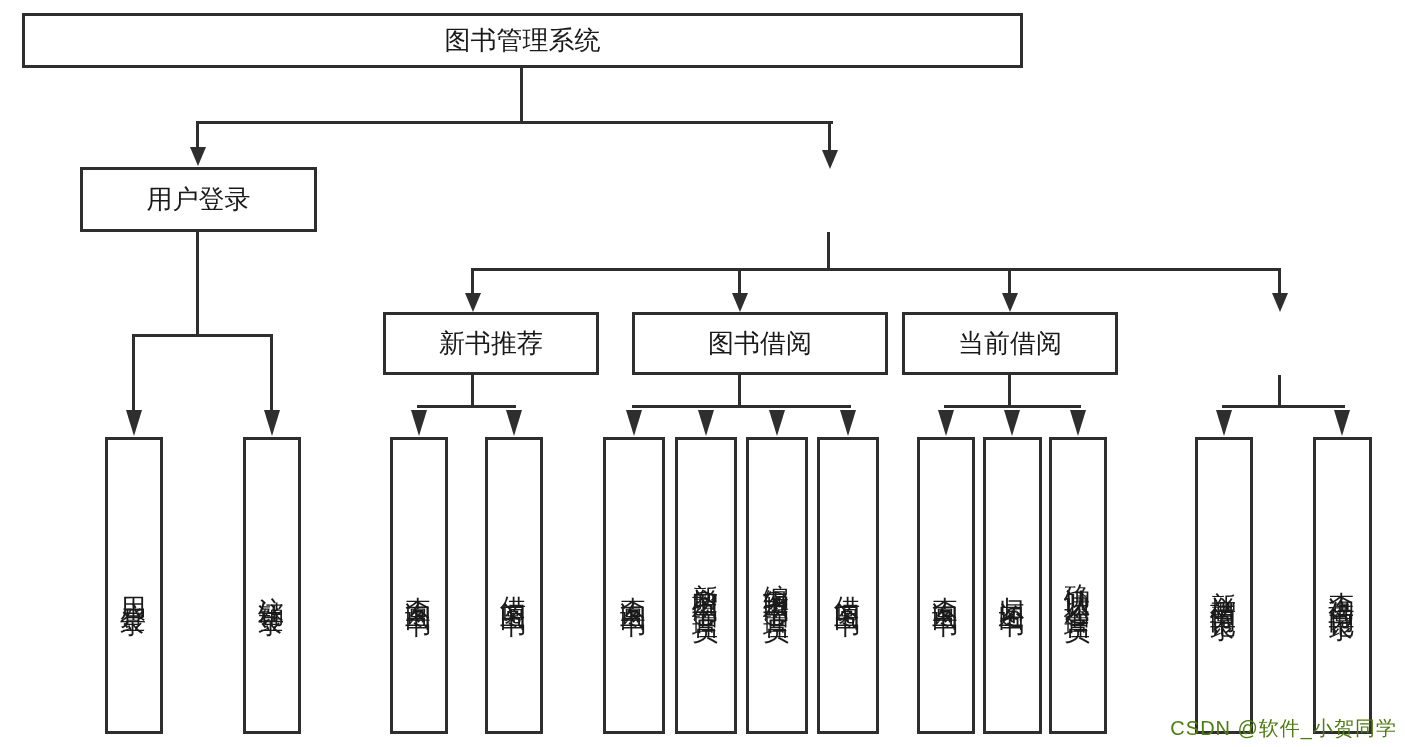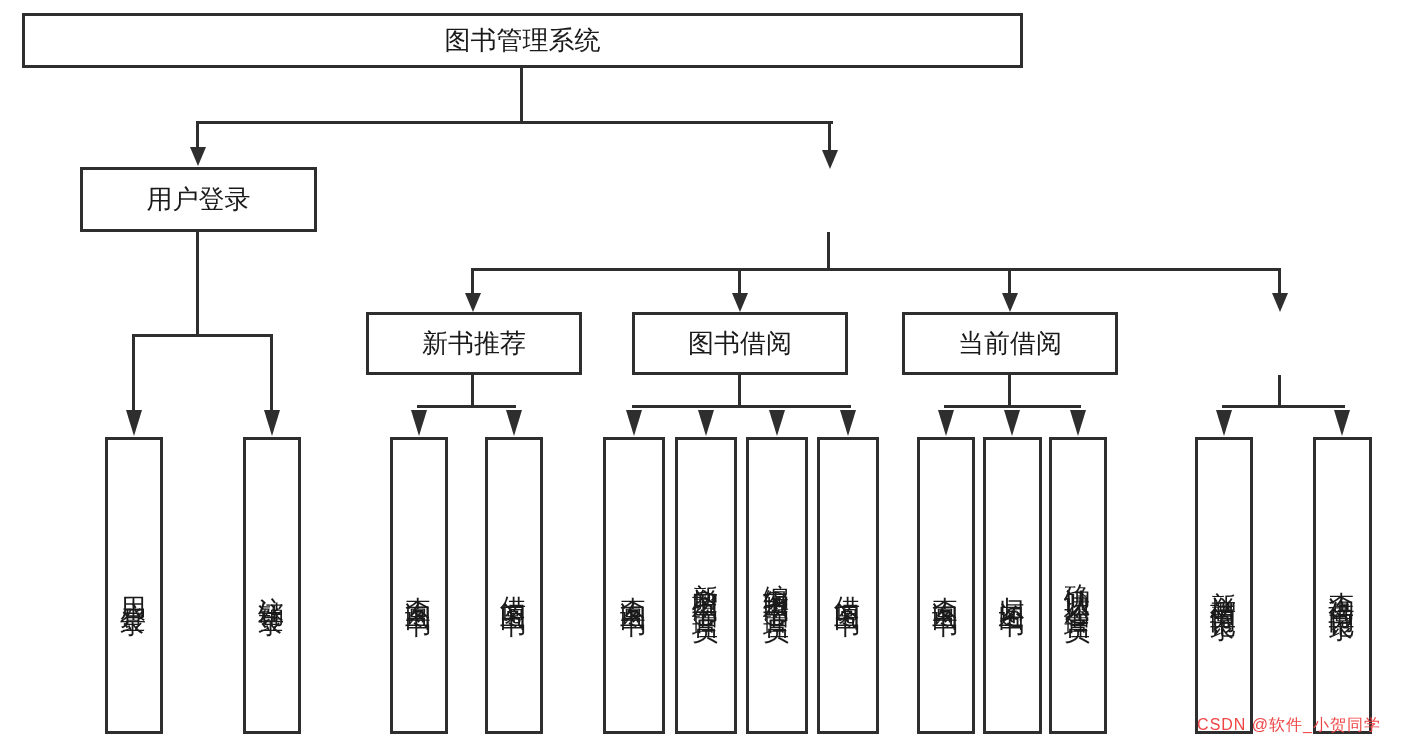--- a/index.html
+++ b/index.html
@@ -17,21 +17,21 @@
   .arr.s{border-top-width:19px;}
   
   .hnode{position:absolute;box-sizing:border-box;border:3px solid #2e2e2e;background:#fff;
          display:flex;align-items:center;justify-content:center;
          font-size:26px;color:#1a1a1a;white-space:nowrap;z-index:2;}
   
   .tnode{position:absolute;box-sizing:border-box;border:3px solid #2e2e2e;background:#fff;
          top:437px;height:297px;display:flex;align-items:center;justify-content:center;
          writing-mode:vertical-rl;text-orientation:mixed;
          font-size:26px;letter-spacing:5px;color:#1a1a1a;z-index:2;}
-  .wm{position:absolute;top:715px;right:24px;font-size:16px;color:#ef4444;
+  .wm{position:absolute;top:715px;right:8px;font-size:20px;color:#4d7c0f;
       letter-spacing:1px;z-index:5;white-space:nowrap;}
 </style>
 </head>
 <body>
 
 <div id="canvas">
 
   <div class="v" style="left:520px;top:68px;height:55px;"></div>
   <div class="h" style="left:196px;top:121px;width:637px;"></div>
   <div class="v" style="left:196px;top:121px;height:28px;"></div>
@@ -77,22 +77,22 @@
 
   <div class="v" style="left:1278px;top:375px;height:33px;"></div>
   <div class="h" style="left:1222px;top:405px;width:123px;"></div>
   <div class="arr" style="left:1216px;top:410px;"></div>
   <div class="arr" style="left:1334px;top:410px;"></div>
 
   <div class="hnode" style="left:22px;top:13px;width:1001px;height:55px;">图书管理系统</div>
 
   <div class="hnode" style="left:80px;top:167px;width:237px;height:65px;">用户登录</div>
 
-  <div class="hnode" style="left:366px;top:312px;width:216px;height:63px;">新书推荐</div>
-  <div class="hnode" style="left:632px;top:312px;width:216px;height:63px;">图书借阅</div>
+  <div class="hnode" style="left:383px;top:312px;width:216px;height:63px;">新书推荐</div>
+  <div class="hnode" style="left:632px;top:312px;width:256px;height:63px;">图书借阅</div>
   <div class="hnode" style="left:902px;top:312px;width:216px;height:63px;">当前借阅</div>
 
   <div class="tnode" style="left:105px;width:58px;">用户登录</div>
   <div class="tnode" style="left:243px;width:58px;">注销登录</div>
 
   <div class="tnode" style="left:390px;width:58px;">查询图书</div>
   <div class="tnode" style="left:485px;width:58px;">借阅图书</div>
 
   <div class="tnode" style="left:603px;width:62px;">查询图书</div>
   <div class="tnode" style="left:675px;width:62px;">新增图书（管理员）</div>

